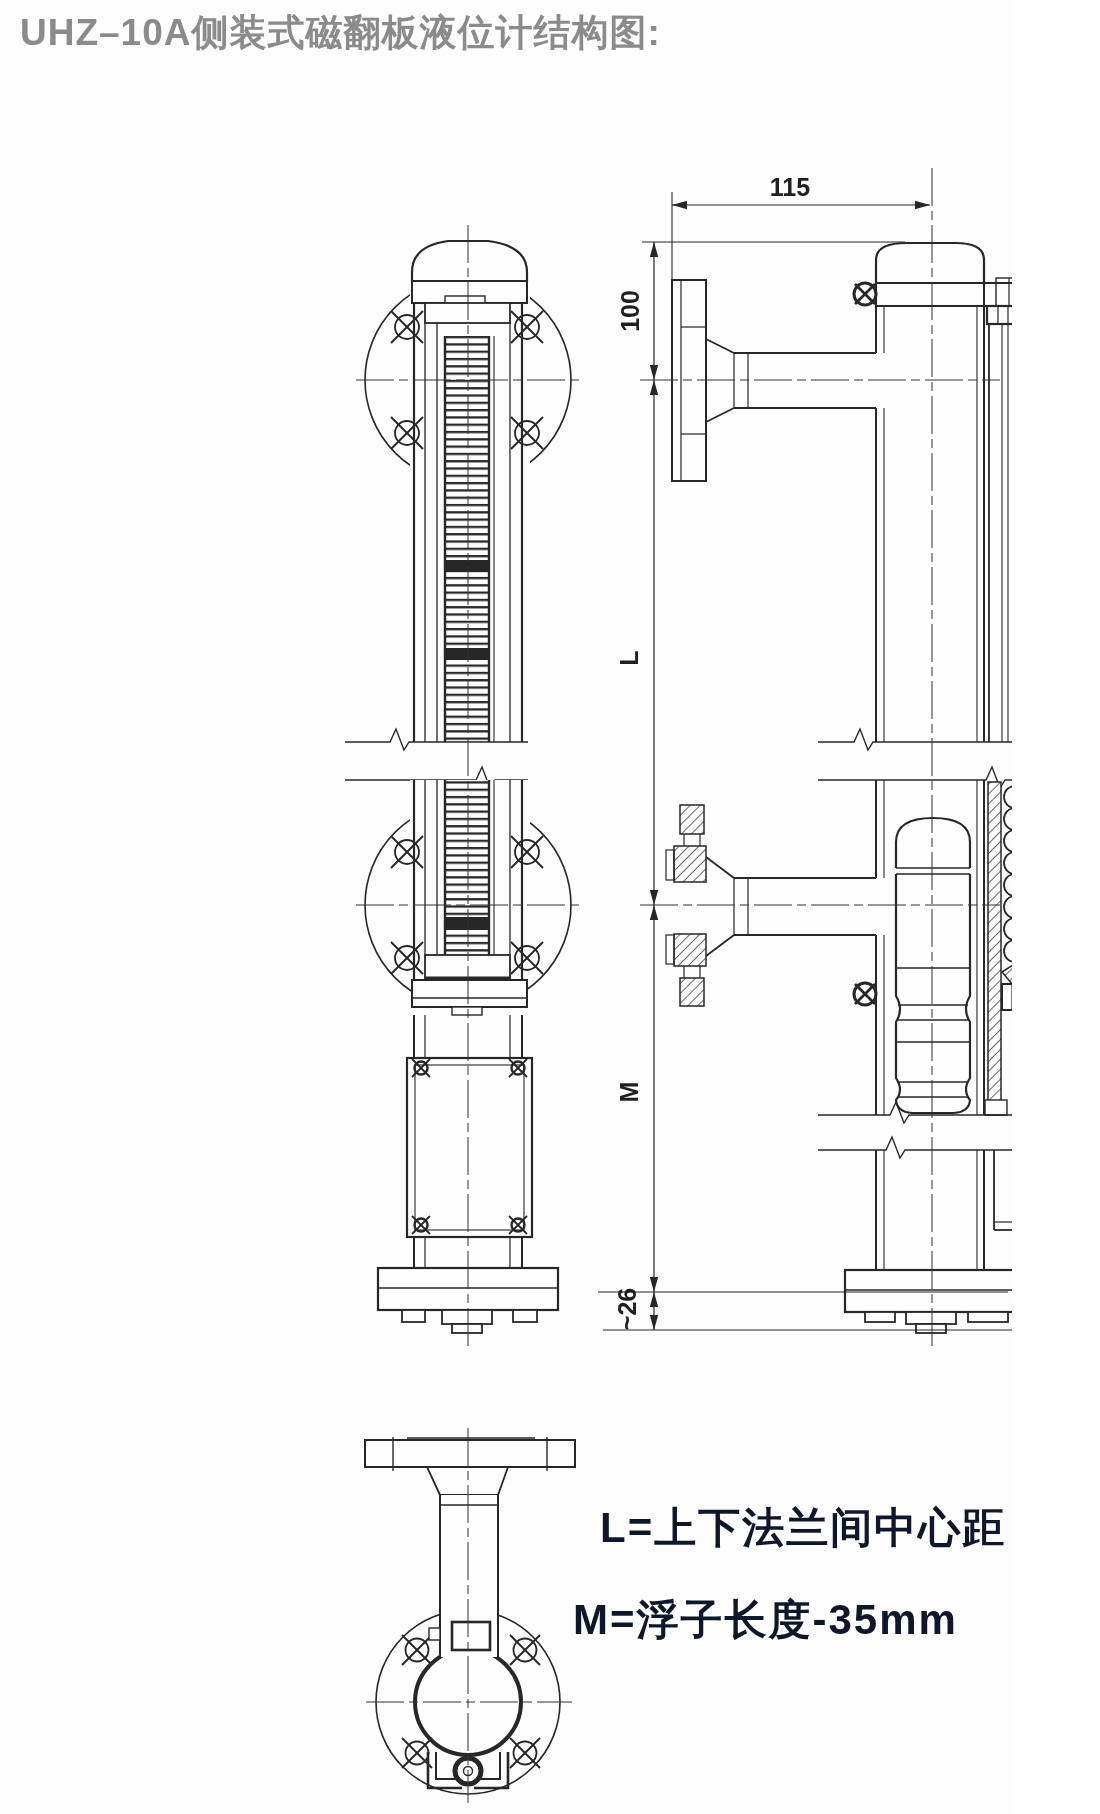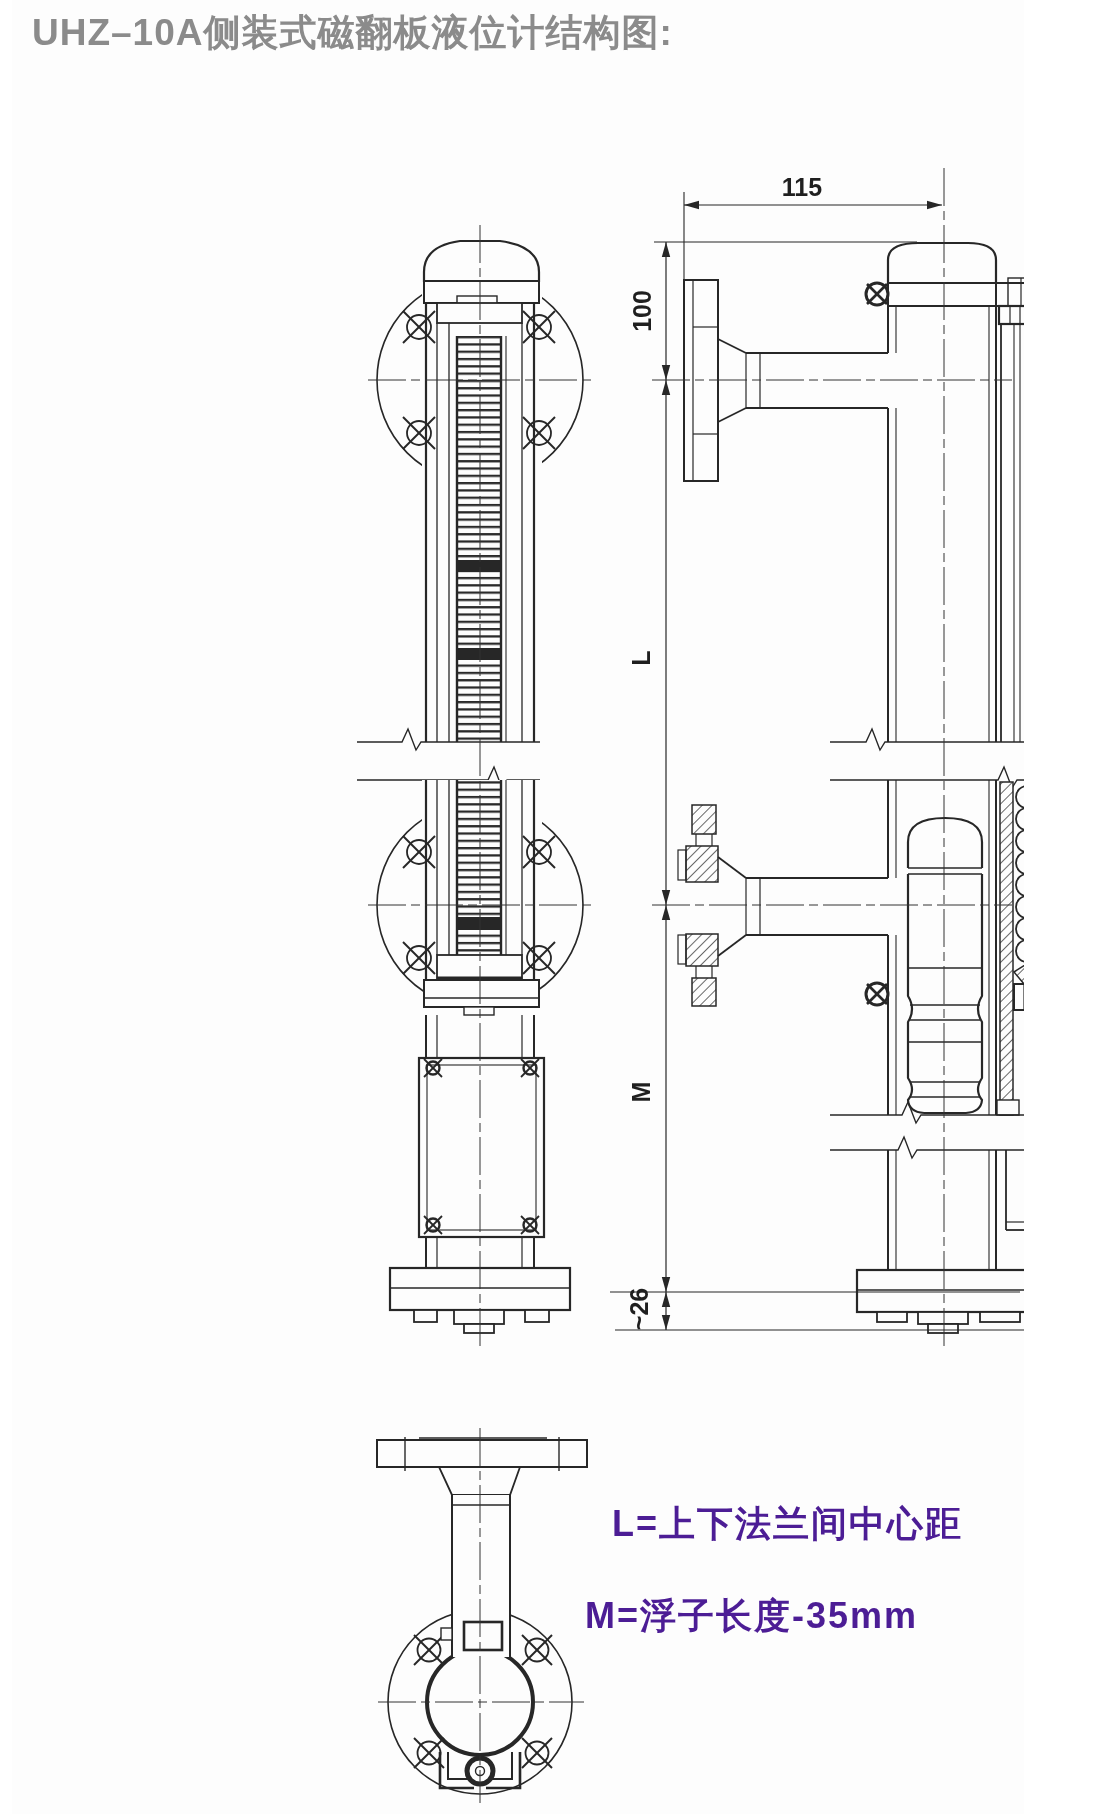--- a/index.html
+++ b/index.html
@@ -1,25 +1,25 @@
 <!DOCTYPE html>
 <html><head>
 <meta charset="utf-8">
 <style>
   html,body{margin:0;padding:0;background:#ffffff;}
   #page{
     position:relative;width:1012px;height:1814px;background:#fdfdfd;
-    font-family:"Liberation Sans","DejaVu Sans",sans-serif;overflow:hidden;margin-left:12px;
+    font-family:"Liberation Sans","DejaVu Sans",sans-serif;overflow:hidden;
   }
   .title{
     position:absolute;left:20px;top:8px;font-size:37px;font-weight:bold;
     color:#8b8b8b;letter-spacing:1px;white-space:nowrap;
   }
   .legend{
-    position:absolute;color:#4c1d95;font-size:36px;font-weight:600;
+    position:absolute;color:#0f172a;font-size:42px;font-weight:600;
     letter-spacing:2px;white-space:nowrap;
   }
   #legend-l{left:600px;top:1500px;}
   #legend-m{left:573px;top:1592px;}
   svg{position:absolute;left:0;top:0;}
   .ln{stroke:#272727;fill:none;stroke-width:1.6;}
   .w{fill:#fdfdfd;stroke:#272727;}
   .s1{stroke-width:1.1;} .s12{stroke-width:1.2;} .s13{stroke-width:1.3;}
   .s14{stroke-width:1.4;} .s18{stroke-width:1.8;} .s2{stroke-width:2;}
   .s22{stroke-width:2.2;} .s24{stroke-width:2.4;} .s26{stroke-width:2.6;}

